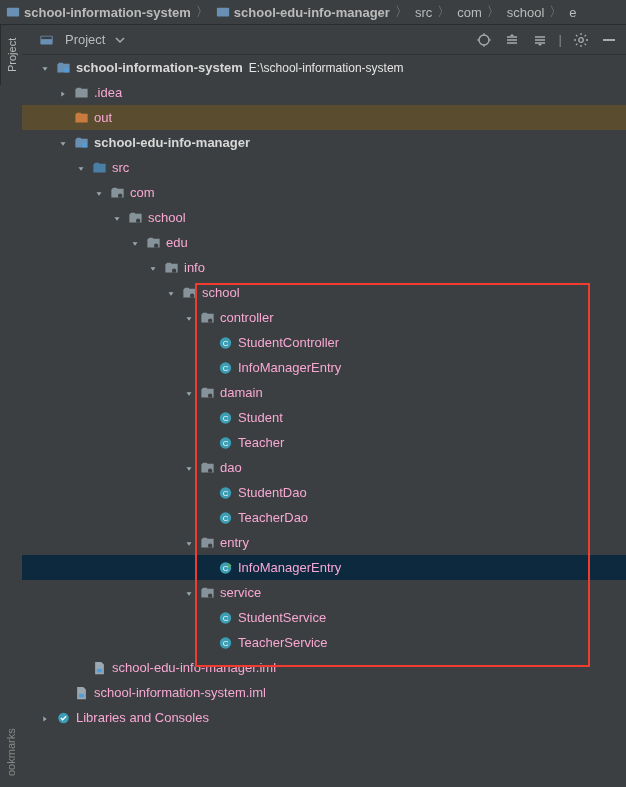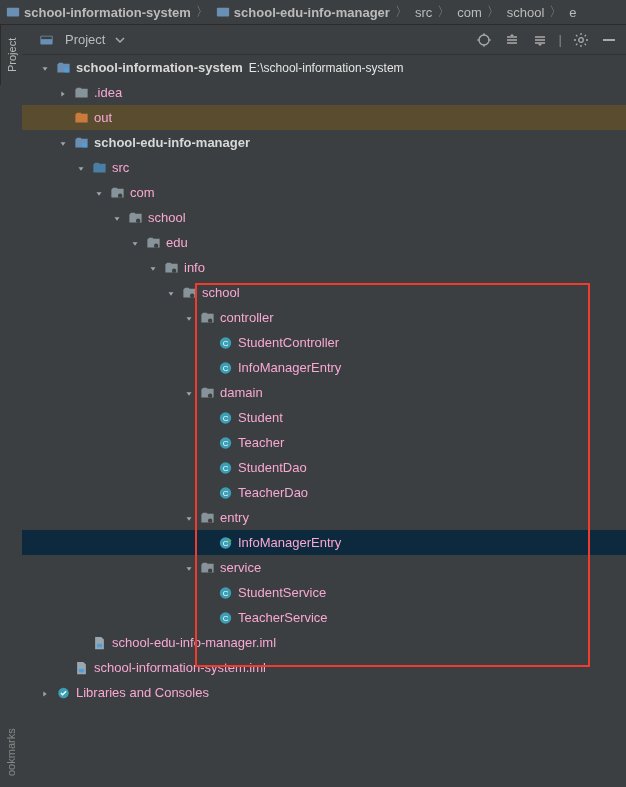--- a/index.html
+++ b/index.html
@@ -348,20 +348,33 @@
       <span class="chev"></span>
       <span class="nicon">
         <svg viewBox="0 0 16 16">
           <circle cx="8" cy="8" r="6.5" fill="#3b9eb5"></circle>
           <text x="8" y="11.5" text-anchor="middle" font-size="9" fill="#fff" font-family="Arial">C</text>
         </svg>
       </span>
       <span class="label">Teacher</span>
     </div>
     <div class="row">
+      <span class="indent" style="width:156px"></span>
+      <span class="chev"><svg viewBox="0 0 12 12">
+          <path d="M3 4l3 4 3-4z" fill="#9aa7b0"></path>
+        </svg></span>
+      <span class="nicon">
+        <svg viewBox="0 0 16 16">
+          <path d="M1 4l2-2h4l1 1h7v10H1z" fill="#87939a"></path>
+          <circle cx="11" cy="11" r="2.5" fill="#3c3f41"></circle>
+        </svg>
+      </span>
+      <span class="label">dao</span>
+    </div>
+    <div class="row">
       <span class="indent" style="width:174px"></span>
       <span class="chev"></span>
       <span class="nicon">
         <svg viewBox="0 0 16 16">
           <circle cx="8" cy="8" r="6.5" fill="#3b9eb5"></circle>
           <text x="8" y="11.5" text-anchor="middle" font-size="9" fill="#fff" font-family="Arial">C</text>
         </svg>
       </span>
       <span class="label">StudentDao</span>
     </div>

